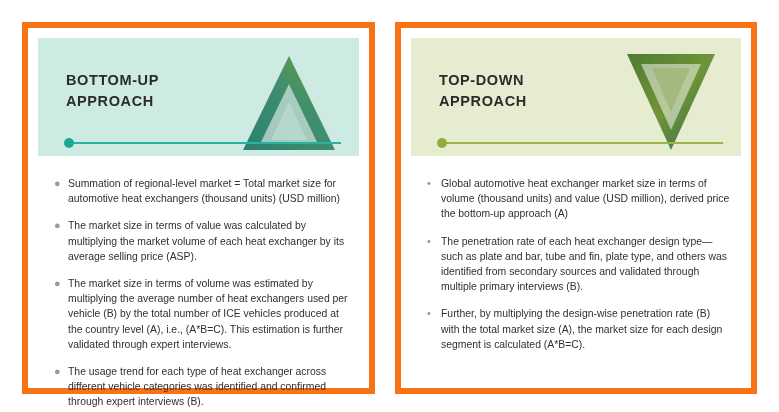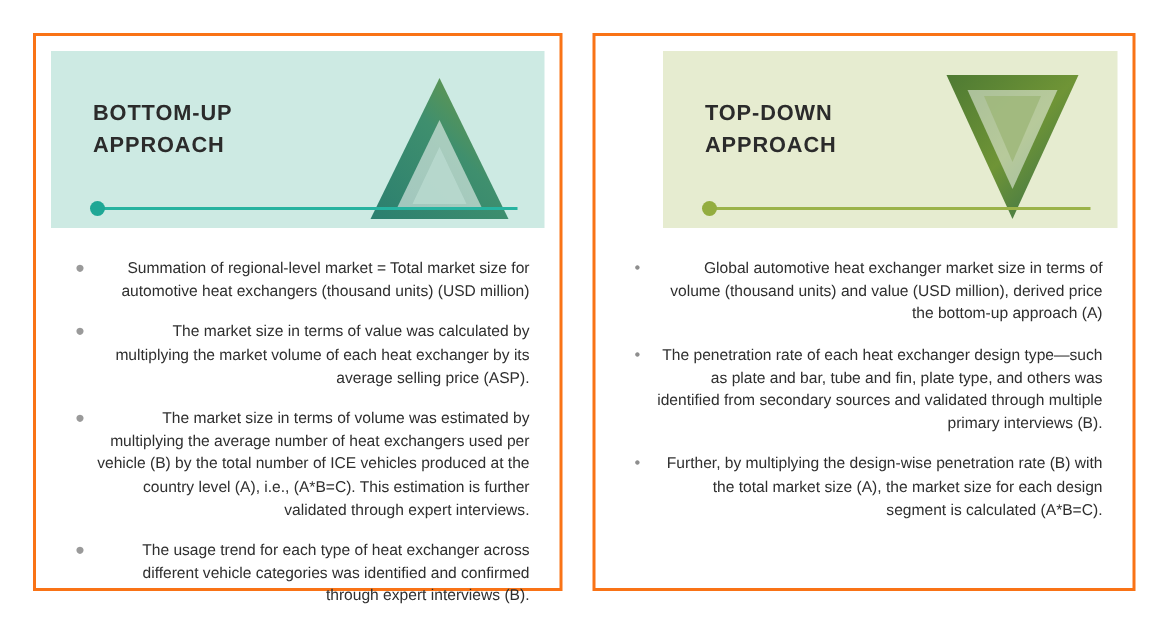--- a/index.html
+++ b/index.html
@@ -17,21 +17,21 @@
     position: relative;
     width: 779px;
     height: 412px;
     background: #ffffff;
   }
   .panel {
     position: absolute;
     top: 22px;
     height: 372px;
     background: #ffffff;
-    border: 2px solid #f97316;
+    border: 6px solid #f97316;
     box-sizing: border-box;
   }
   .panel-left {
     left: 22px;
     width: 353px;
   }
   .panel-right {
     left: 395px;
     width: 362px;
   }
@@ -41,21 +41,20 @@
     top: 10px;
     right: 10px;
     height: 118px;
     overflow: hidden;
   }
   .header-left {
     background: #cdeae3;
   }
   .header-right {
     background: #e6ecd0;
-    margin-left: 35px;
   }
   .header-title {
     position: absolute;
     left: 28px;
     top: 32px;
     font-size: 14.5px;
     font-weight: bold;
     letter-spacing: 0.6px;
     color: #2b2b2b;
     line-height: 21px;
@@ -115,21 +114,21 @@
     font-size: 11px;
     line-height: 15px;
     text-align: left;
   }
   .bullet-mark.disc { color: #9a9a9a; }
   .bullet-text {
     flex: 1 1 auto;
     font-size: 10.4px;
     line-height: 15.2px;
     color: #2f2f2f;
-    text-align: right;
+    text-align: left;
   }
   .right .bullet-text { color: #2f2f2f; }
 </style>
 </head>
 <body>
 
 <div class="canvas">
 
   <div class="panel panel-left">
     <div class="header header-left">

